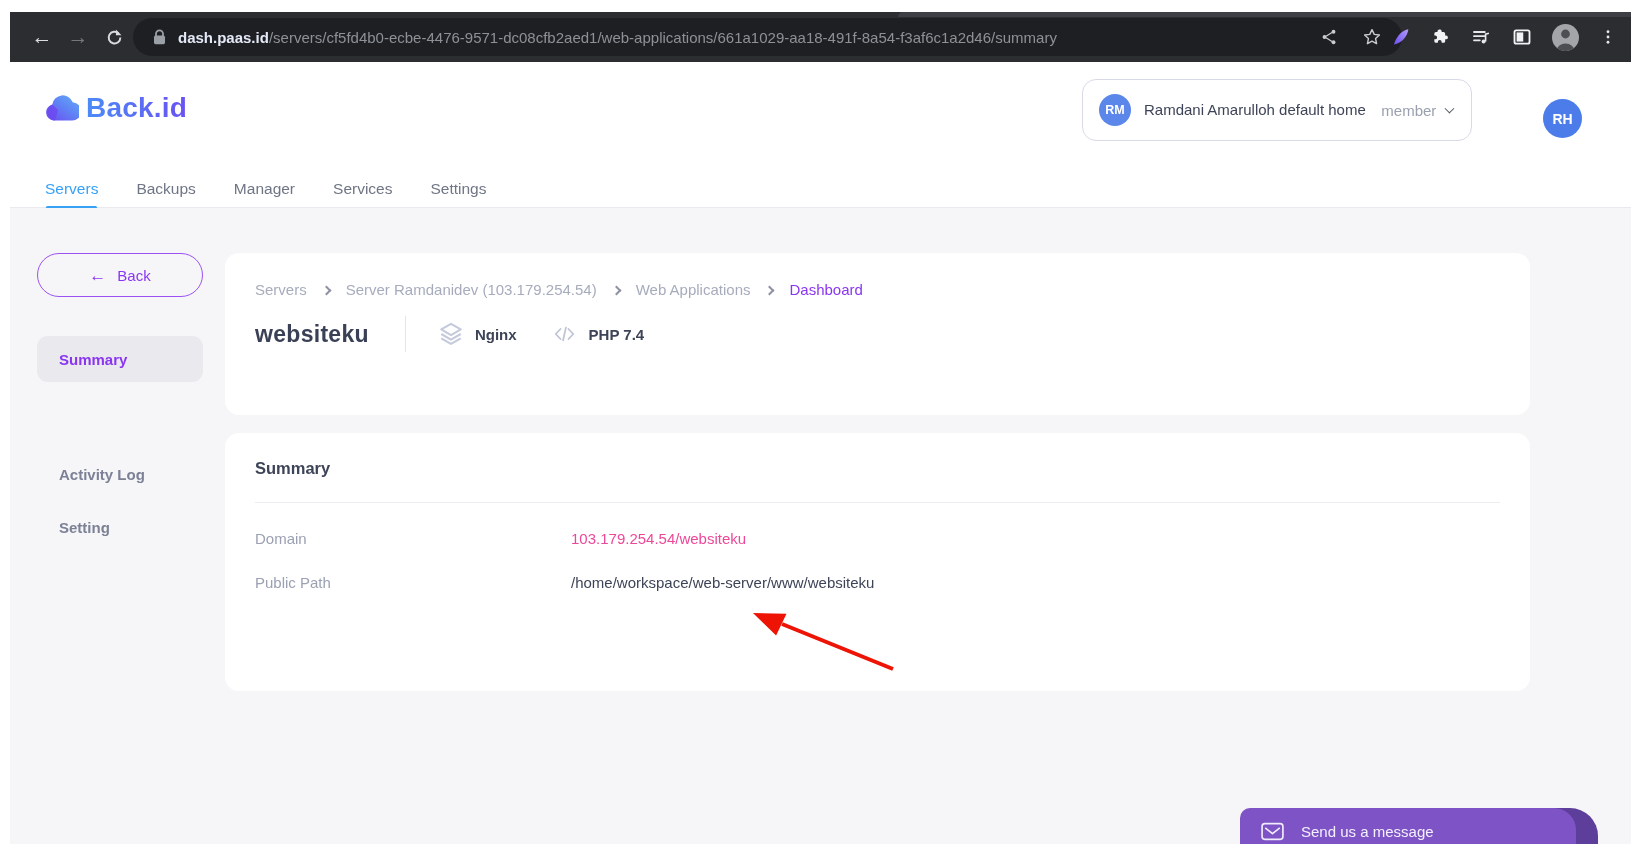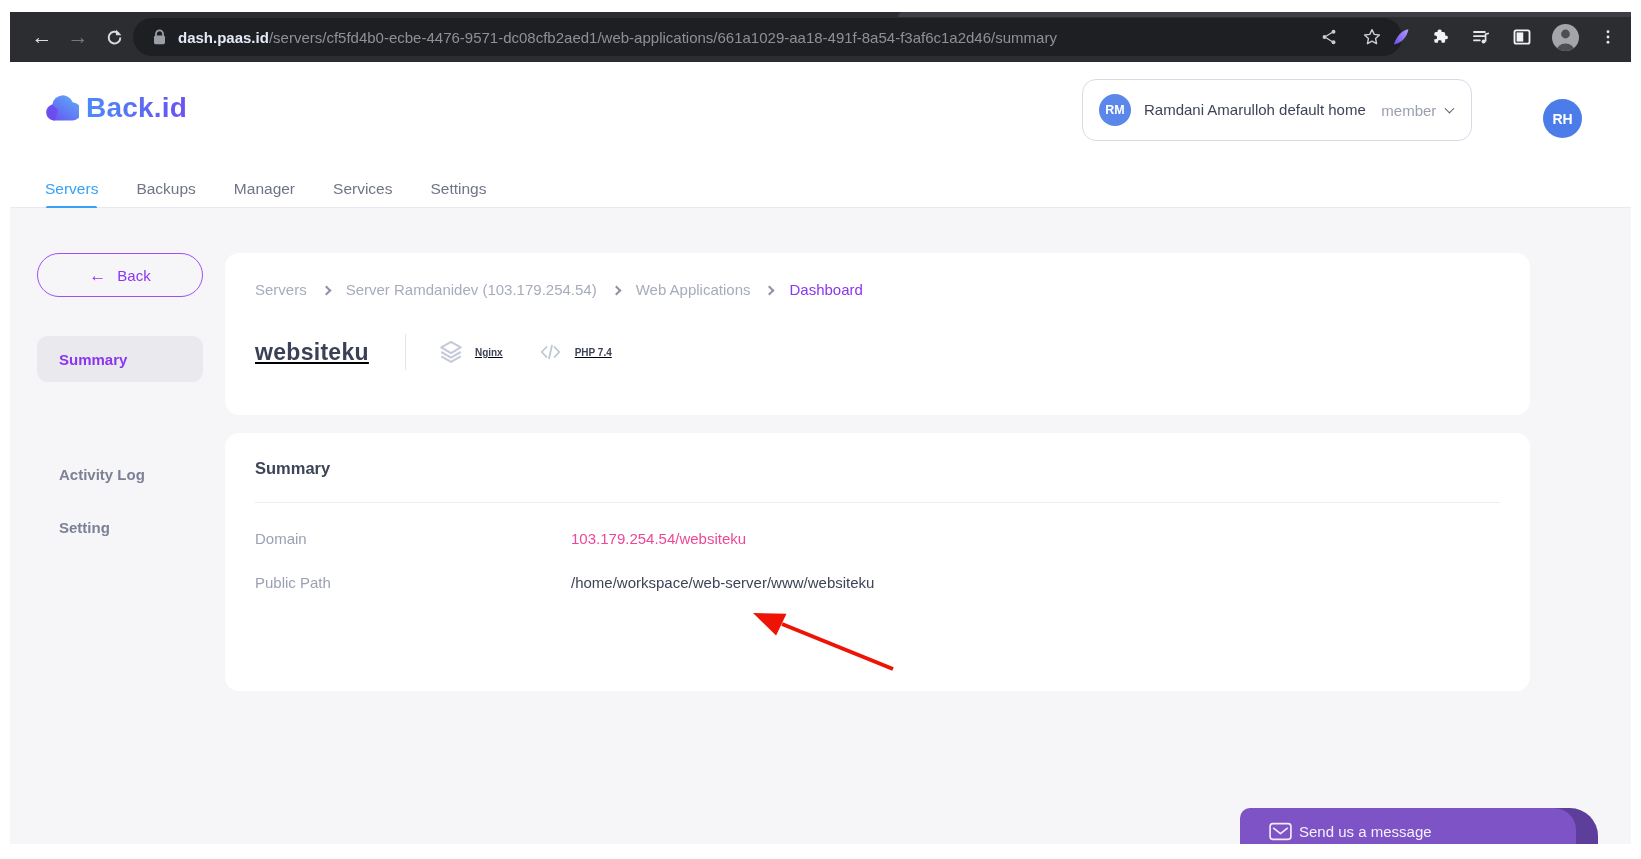--- a/index.html
+++ b/index.html
@@ -109,40 +109,40 @@
   .side-item.active { background:#e9e9ee; border-radius:11px; color:#8a36f1; }
 
   .card { position:absolute; left:215px; width:1305px; background:#fff; border-radius:14px; }
   .card-head { top:45px; height:162px; padding:28px 30px; }
   .breadcrumb { display:flex; align-items:center; gap:16px; font-size:15px; color:#a7acbd; }
   .crumb-chev {
     width:7px; height:7px; border-top:2px solid #8d93a5; border-right:2px solid #8d93a5;
     transform:rotate(45deg); margin-top:1px;
   }
   .crumb-current { color:#8a36f1; font-weight:500; }
-  .title-row { display:flex; align-items:center; margin-top:36px;text-decoration:underline; }
+  .title-row { display:flex; align-items:center; margin-top:18px; }
   .app-title { font-size:23px; font-weight:700; color:#3a4156; letter-spacing:.3px; }
   .vdiv { width:1px; height:36px; background:#e4e5eb; margin:0 32px 0 36px; }
-  .badge { display:flex; align-items:center; gap:11px; font-size:10px; font-weight:600; color:#3e4457; }
+  .badge { display:flex; align-items:center; gap:11px; font-size:15px; font-weight:600; color:#3e4457; }
   .badge + .badge { margin-left:34px; }
 
   .card-summary { top:225px; height:258px; padding:26px 30px; }
   .card-title { font-size:16.5px; font-weight:600; color:#3e4457; }
   .card-rule { border:none; border-top:1px solid #ececf1; margin:24px 0 14px 0; }
   .srow { display:flex; align-items:center; height:43.5px; font-size:15px; }
   .srow-label { width:316px; color:#9ba1b3; flex:0 0 auto; }
   .srow-value { color:#3e4457; font-weight:500; }
   .srow-value.link { color:#ec4899; }
 
   
   .chat { position:absolute; left:1230px; top:746px; width:358px; height:46px; }
   .chat-corner { position:absolute; right:0; top:0; width:58px; height:46px; background:#5d3e9a; border-radius:12px 28px 0 0; }
   .chat-bubble {
     position:absolute; left:0; top:0; right:22px; bottom:0; background:#7d53c5;
-    border-radius:10px 22px 0 0; display:flex; align-items:center; padding-left:28px; gap:6px;
+    border-radius:10px 22px 0 0; display:flex; align-items:center; padding-left:20px; gap:16px;
   }
   .chat-label { color:#f4f0fd; font-size:15px; }
 
   
   .anno-arrow { position:absolute; left:0; top:0; width:1641px; height:859px; pointer-events:none; z-index:60; }
 </style>
 </head>
 <body>
 
 <div class="toolbar">

